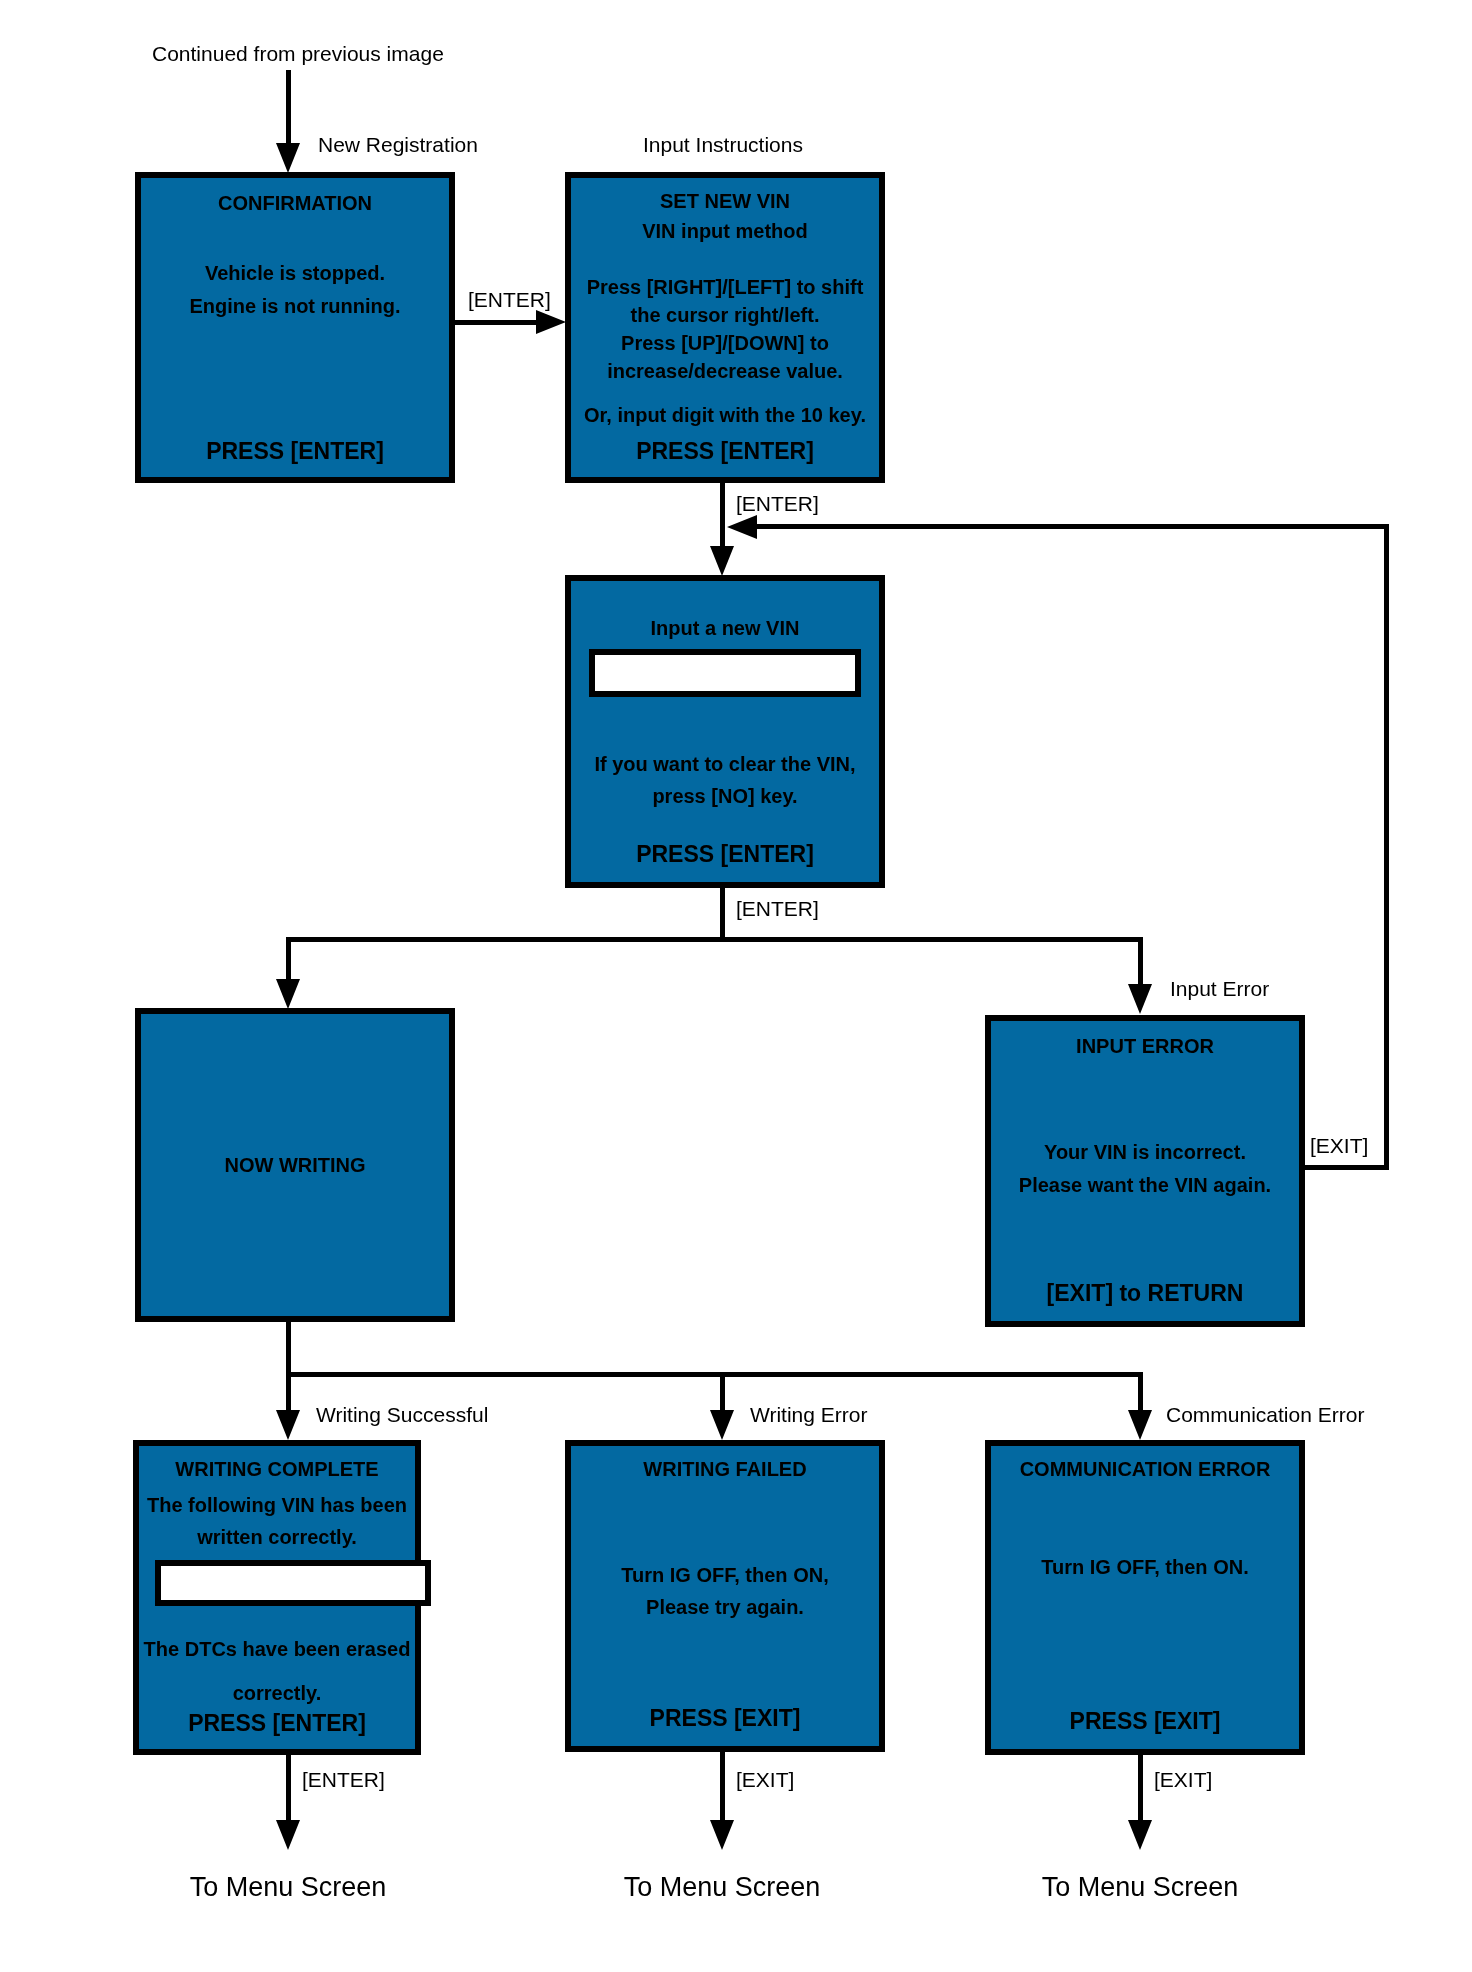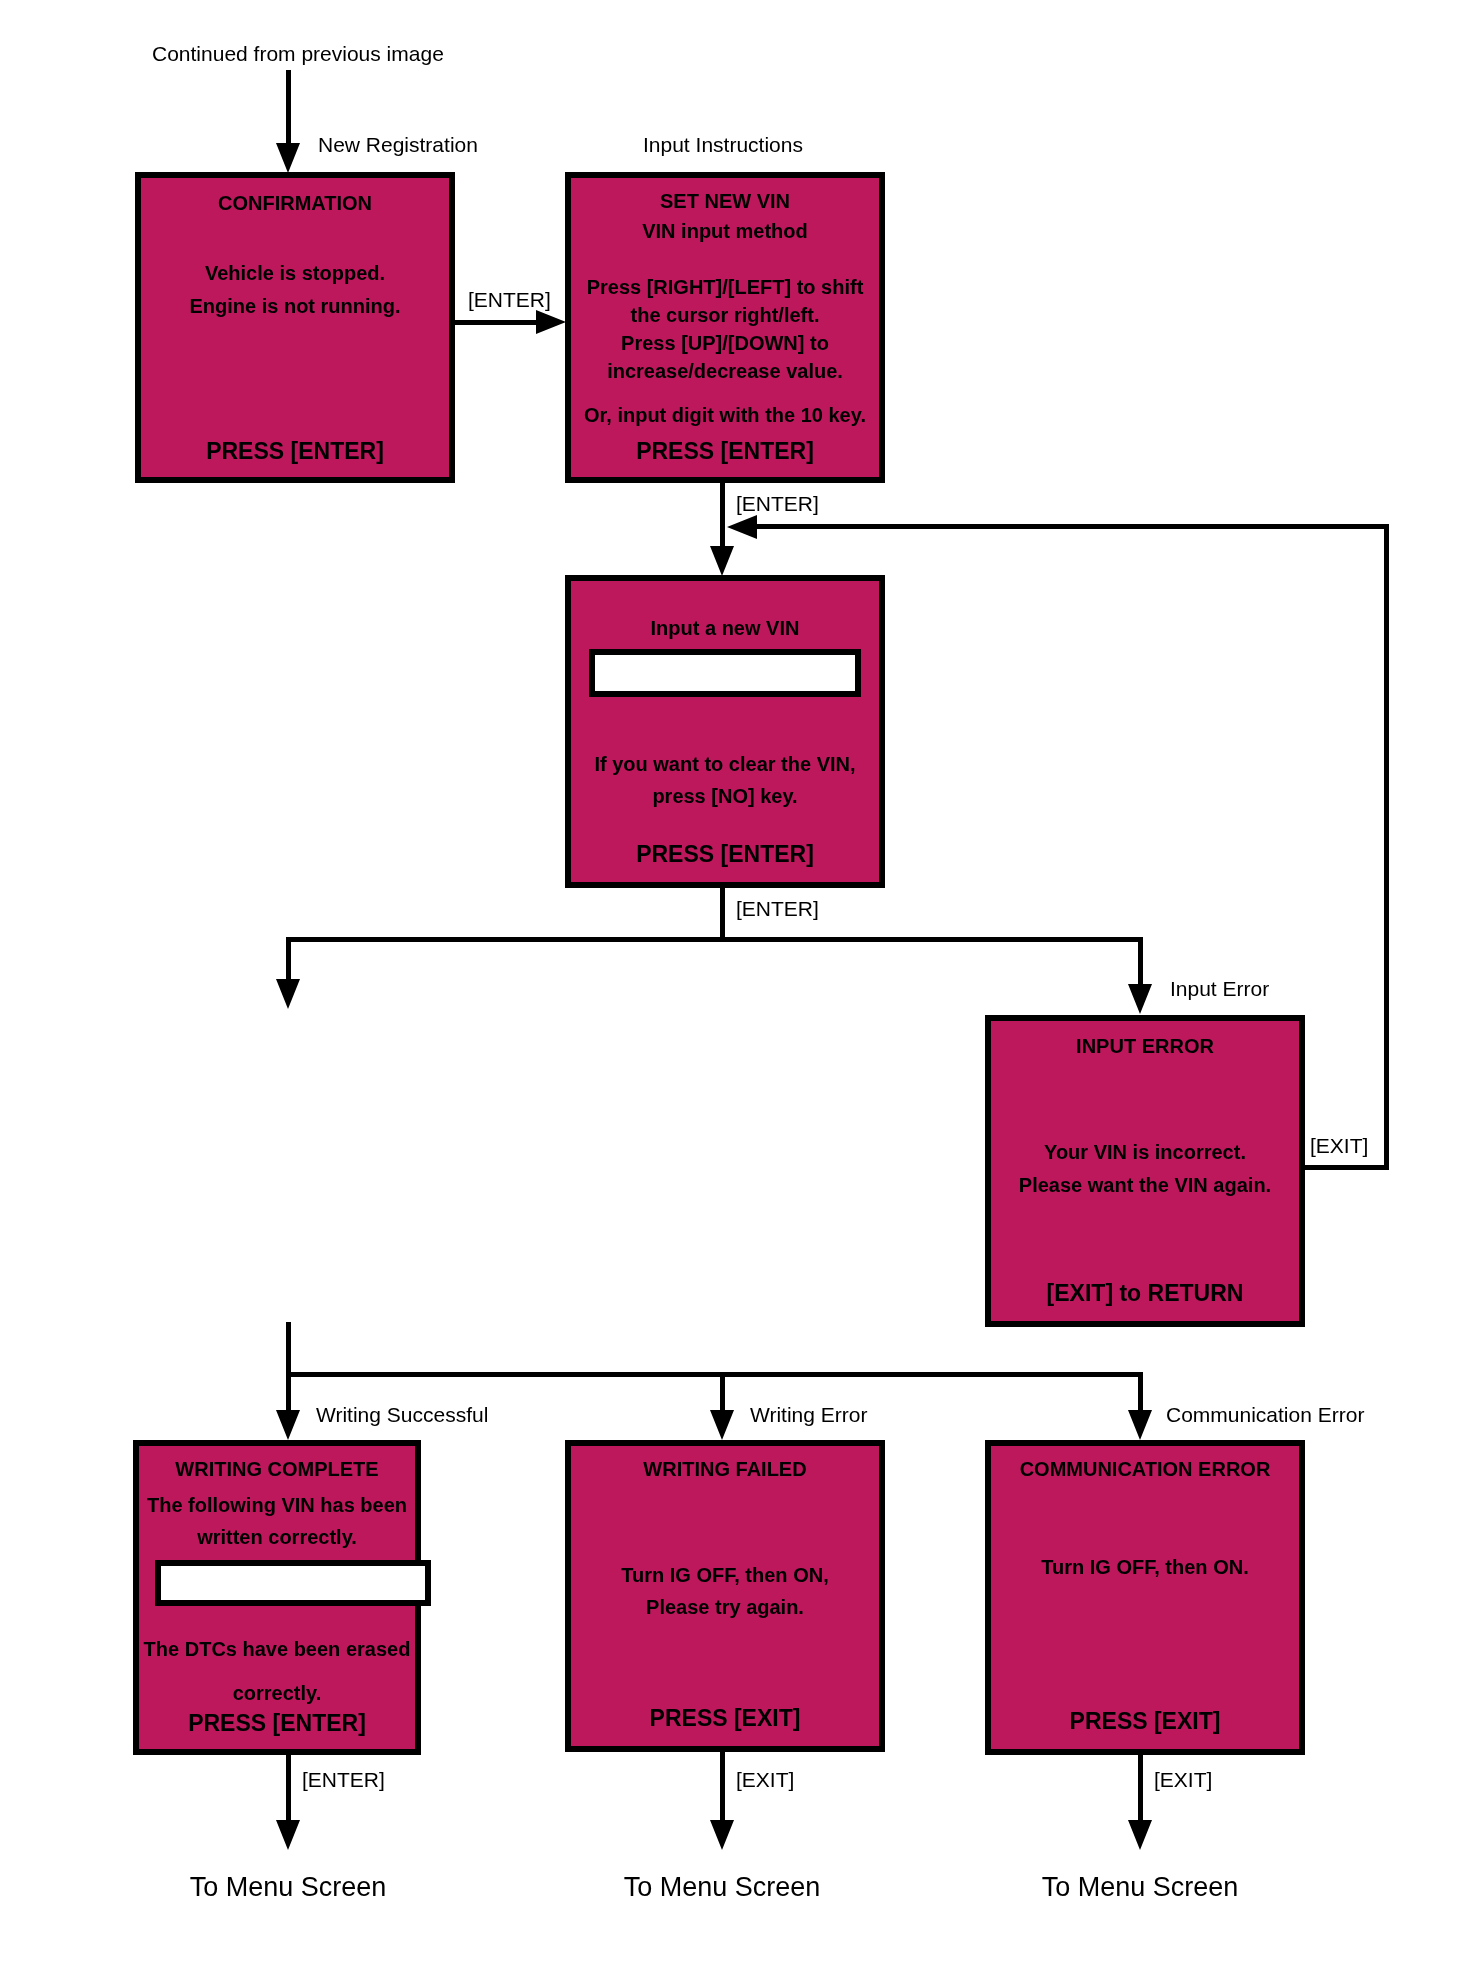--- a/index.html
+++ b/index.html
@@ -1,20 +1,20 @@
 <!DOCTYPE html>
 <html><head>
 <meta charset="utf-8">
 <style>
   html,body { margin:0; padding:0; background:#ffffff; }
   #canvas {
     position:relative; width:1472px; height:1972px; background:#ffffff;
     font-family:"Liberation Sans", sans-serif; color:#000;
   }
-  .fbox { position:absolute; border:6px solid #000; background:#be185d; box-sizing:border-box; }
+  .fbox { position:absolute; border:6px solid #000; background:#0369a1; box-sizing:border-box; }
   .bl { position:absolute; left:0; right:0; text-align:center; font-weight:bold; font-size:20px; white-space:nowrap; }
   .bl-bottom { position:absolute; left:0; right:0; text-align:center; font-weight:bold; font-size:23px; white-space:nowrap; }
   .lbl { position:absolute; font-size:21px; white-space:nowrap; }
   .menu-label { position:absolute; width:360px; text-align:center; font-size:27px; white-space:nowrap; }
   .vline { position:absolute; width:5px; background:#000; }
   .hline { position:absolute; height:5px; background:#000; }
   .arr-down { position:absolute; width:0; height:0;
     border-left:12px solid transparent; border-right:12px solid transparent; border-top:30px solid #000; }
   .arr-right { position:absolute; width:0; height:0;
     border-top:12px solid transparent; border-bottom:12px solid transparent; border-left:30px solid #000; }
@@ -73,20 +73,23 @@
 
   <div class="vline" style="left:720px; top:888px; height:52px;"></div>
   <div class="lbl" style="left:736px; top:897px;">[ENTER]</div>
   <div class="hline" style="left:286px; top:937px; width:857px;"></div>
   <div class="vline" style="left:286px; top:940px; height:40px;"></div>
   <div class="arr-down" style="left:276px; top:979px;"></div>
   <div class="vline" style="left:1138px; top:940px; height:45px;"></div>
   <div class="arr-down" style="left:1128px; top:984px;"></div>
   <div class="lbl" style="left:1170px; top:977px;">Input Error</div>
 
+  <div class="fbox center-flex" style="left:135px; top:1008px; width:320px; height:314px;">
+    <div>NOW WRITING</div>
+  </div>
 
   <div class="fbox" style="left:985px; top:1015px; width:320px; height:312px;">
     <div class="bl" style="top:14px;">INPUT ERROR</div>
     <div class="bl" style="top:120px;">Your VIN is incorrect.</div>
     <div class="bl" style="top:153px;">Please want the VIN again.</div>
     <div class="bl-bottom" style="bottom:14px;">[EXIT] to RETURN</div>
   </div>
 
   <div class="lbl" style="left:1310px; top:1134px;">[EXIT]</div>
   <div class="hline" style="left:1305px; top:1165px; width:84px;"></div>

